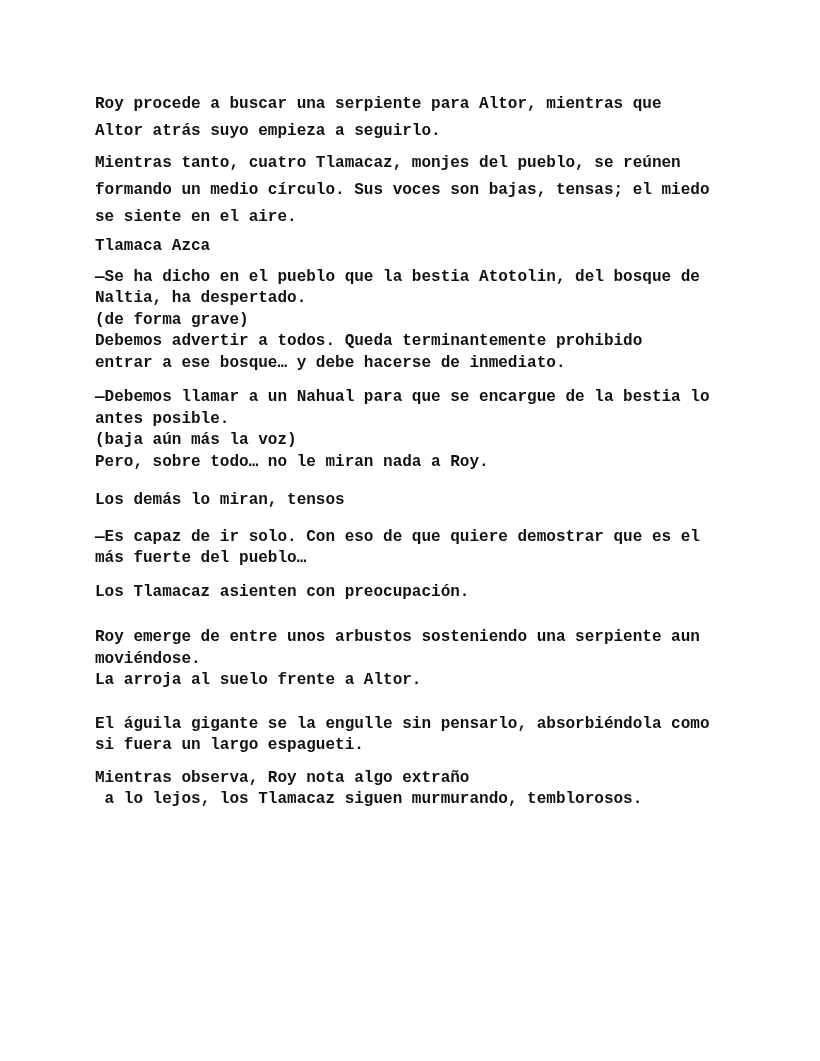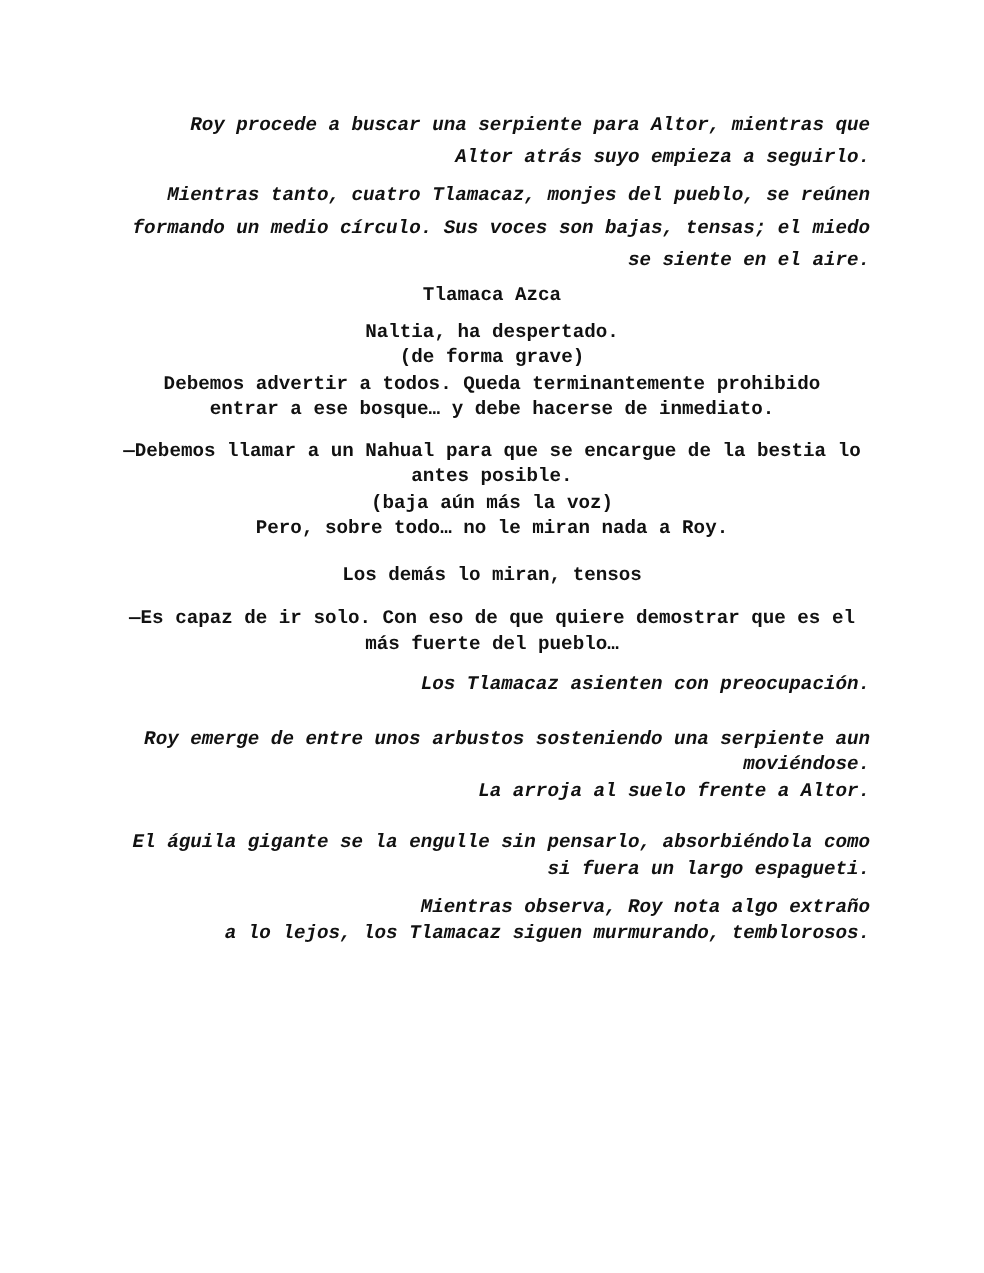--- a/index.html
+++ b/index.html
@@ -23,22 +23,22 @@
     font-size: 16px;
     color: #111111;
   }
   .block { margin: 0; }
   .line {
     white-space: pre-wrap;
     min-height: 1em;
   }
   .lh27 .line { line-height: 27px; }
   .lh21 .line { line-height: 21.5px; }
-  .align-left   { text-align: right; font-style: italic; }
-  .align-center { text-align: center; }
+  .align-left   { text-align: left; }
+  .align-center { }
 </style>
 </head>
 <body>
 
 <div class="page">
 
   <div class="block lh27 align-left">
     <div class="line">Roy procede a buscar una serpiente para Altor, mientras que</div>
     <div class="line">Altor atrás suyo empieza a seguirlo.</div>
   </div>
@@ -47,20 +47,21 @@
     <div class="line">Mientras tanto, cuatro Tlamacaz, monjes del pueblo, se reúnen</div>
     <div class="line">formando un medio círculo. Sus voces son bajas, tensas; el miedo</div>
     <div class="line">se siente en el aire.</div>
   </div>
 
   <div class="block lh21 align-center" style="margin-top:5px">
     <div class="line">Tlamaca Azca</div>
   </div>
 
   <div class="block lh21 align-center" style="margin-top:9px">
+    <div class="line">—Se ha dicho en el pueblo que la bestia Atotolin, del bosque de</div>
     <div class="line">Naltia, ha despertado.</div>
     <div class="line">(de forma grave)</div>
     <div class="line">Debemos advertir a todos. Queda terminantemente prohibido</div>
     <div class="line">entrar a ese bosque… y debe hacerse de inmediato.</div>
   </div>
 
 
   <div class="block lh21 align-center" style="margin-top:13px">
     <div class="line">—Debemos llamar a un Nahual para que se encargue de la bestia lo</div>
     <div class="line">antes posible.</div>

